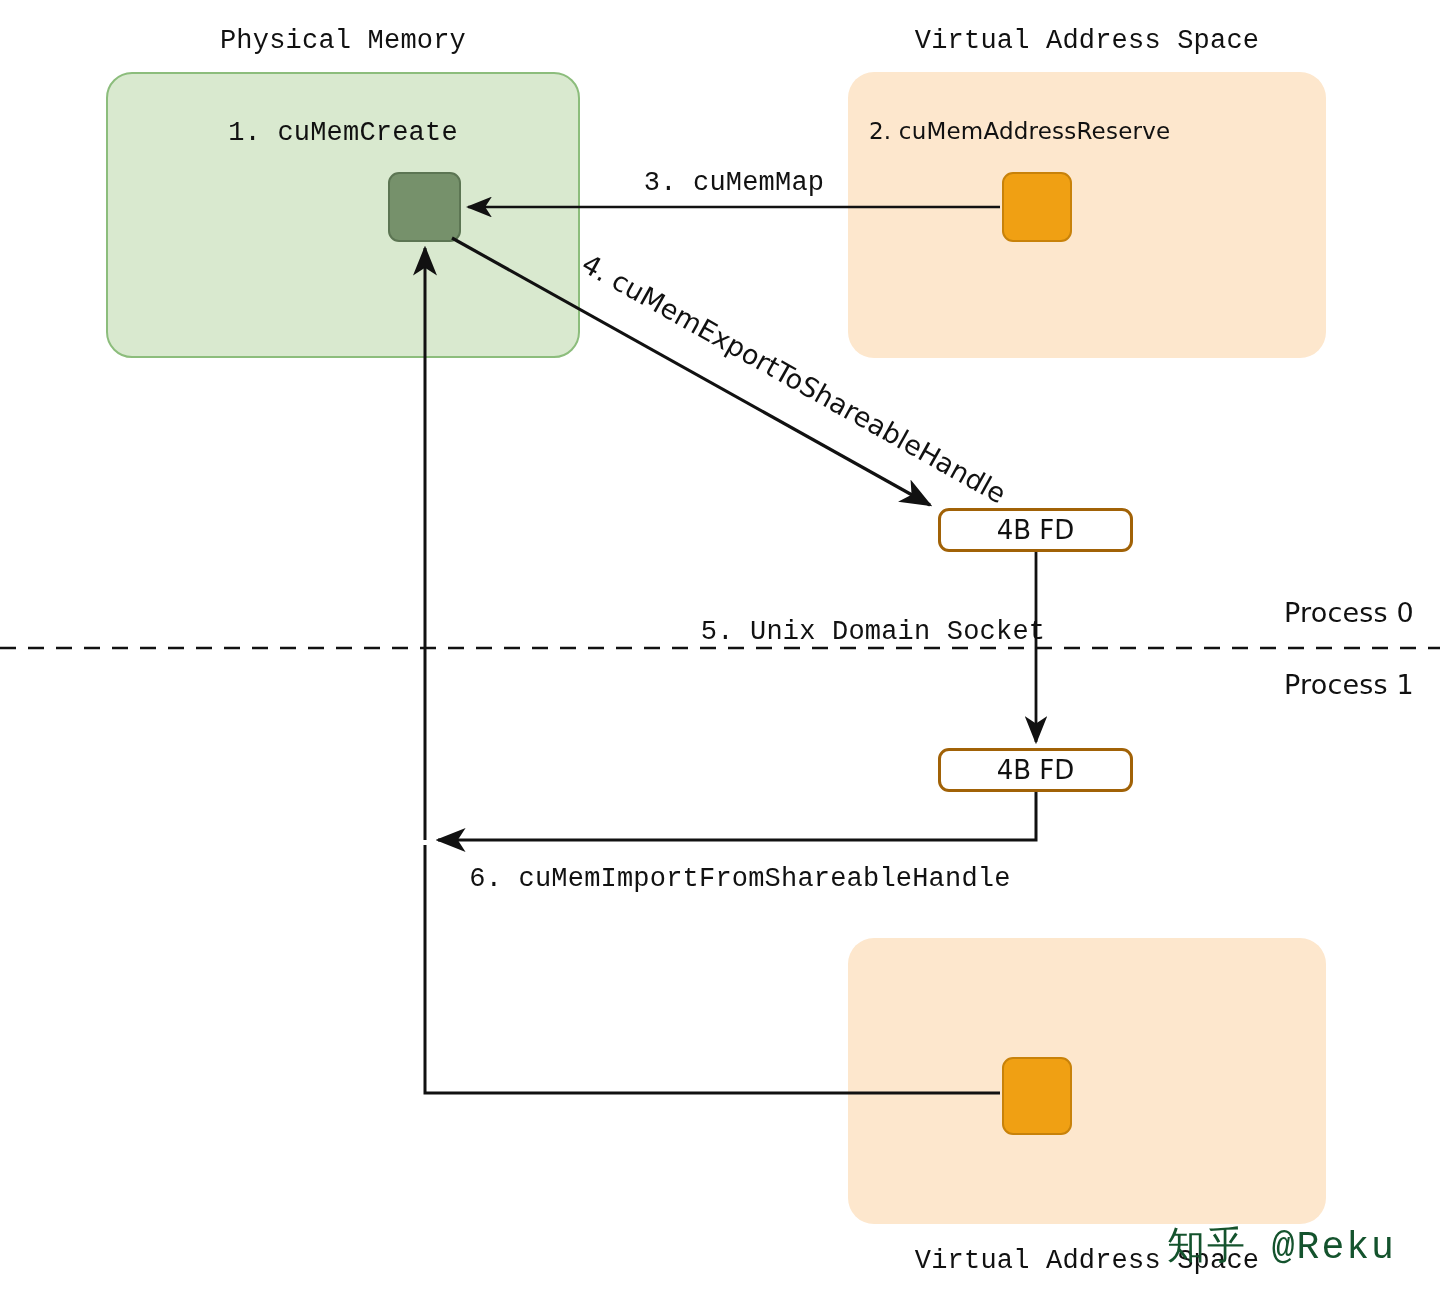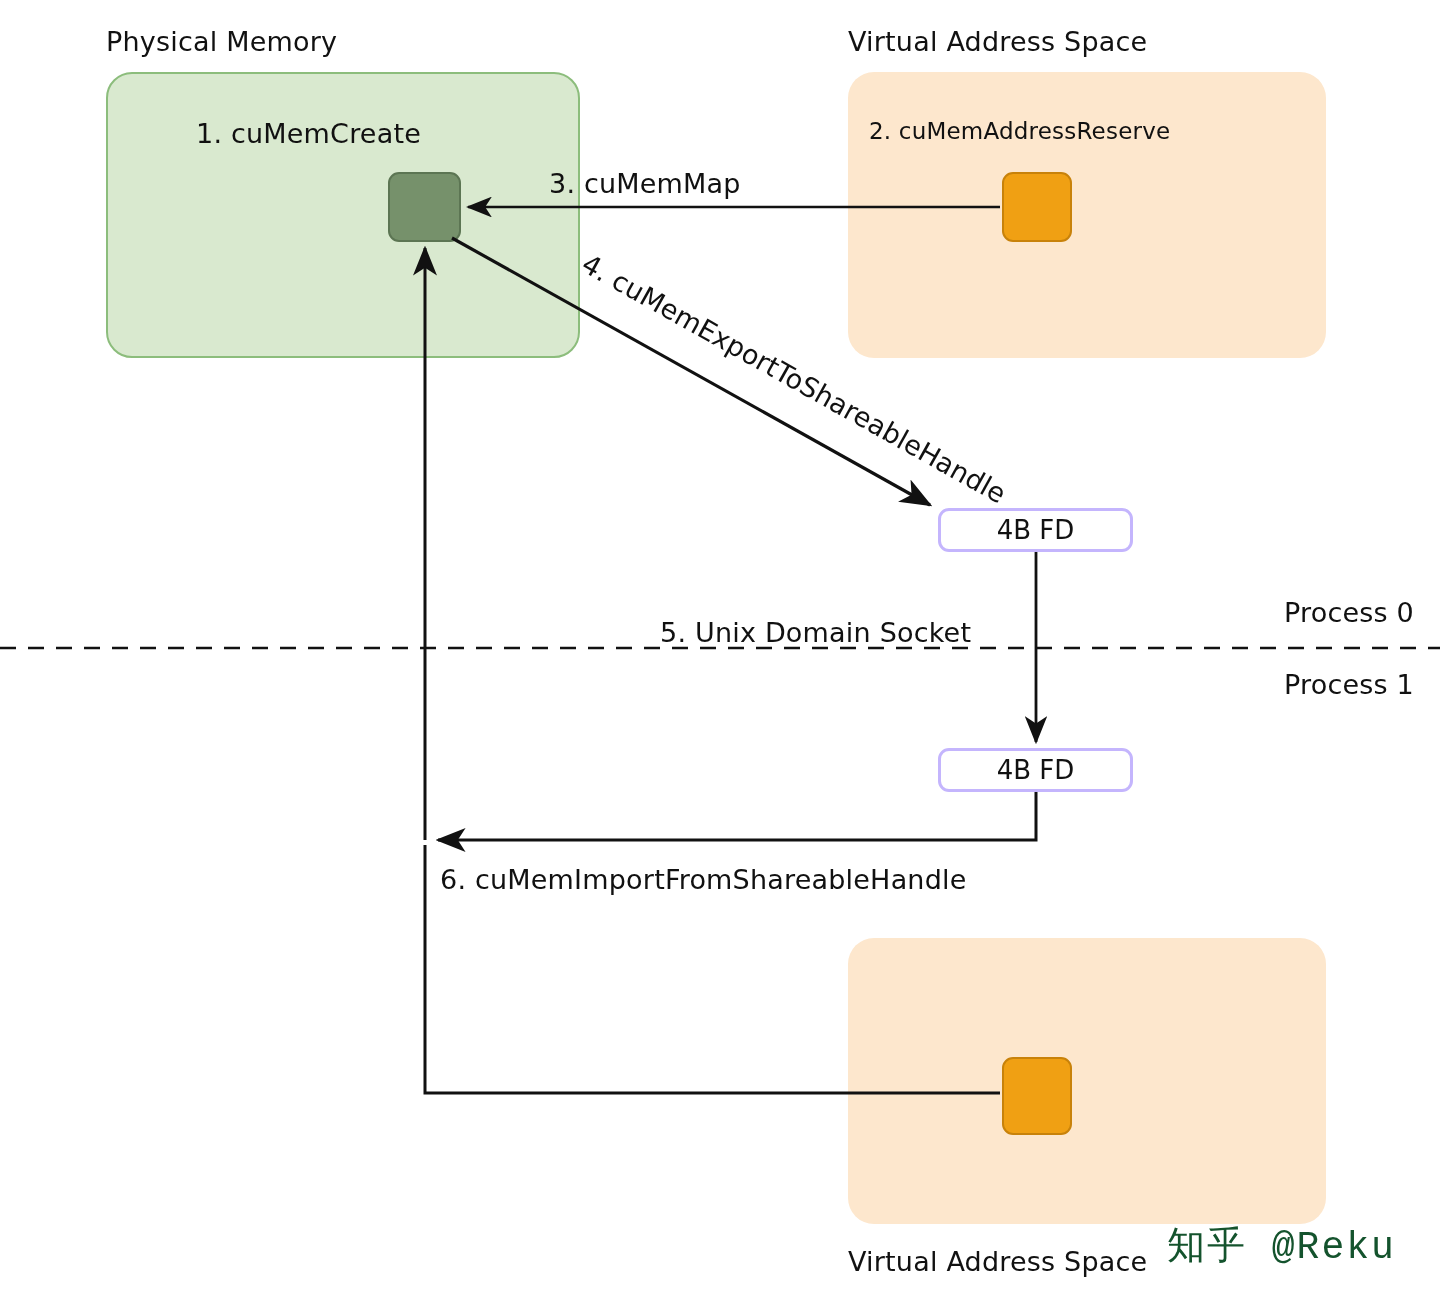--- a/index.html
+++ b/index.html
@@ -46,21 +46,21 @@
     border: 2px solid #5c7553;
   }
   .chip.orange {
     background: #f0a013;
     border: 2px solid #c8820a;
   }
   .fdbox {
     position: absolute;
     box-sizing: border-box;
     background: #ffffff;
-    border: 3px solid #c4b5fd;
+    border: 3px solid #a16207;
     border-radius: 11px;
     display: flex;
     align-items: center;
     justify-content: center;
     color: #111111;
     font-family: "DejaVu Sans", sans-serif;
   }
   svg.overlay {
     position: absolute;
     left: 0;
@@ -75,21 +75,21 @@
     white-space: nowrap;
     color: #111111;
   }
   .watermark {
     position: absolute;
     color: #14532d;
     white-space: nowrap;
     font-family: Liberation Mono, monospace;
     font-weight: 400;
   }
-  .ctr { text-align: left; }
+  .ctr { text-align: center; font-family: Liberation Mono, monospace; }
 </style>
 </head>
 <body>
 
 <div id="canvas">
 
   <div class="label ctr" style="left:106px; top:26px; width:474px; font-size:27px;">Physical Memory</div>
 
   <div class="label ctr" style="left:848px; top:26px; width:478px; font-size:27px;">Virtual Address Space</div>
 

